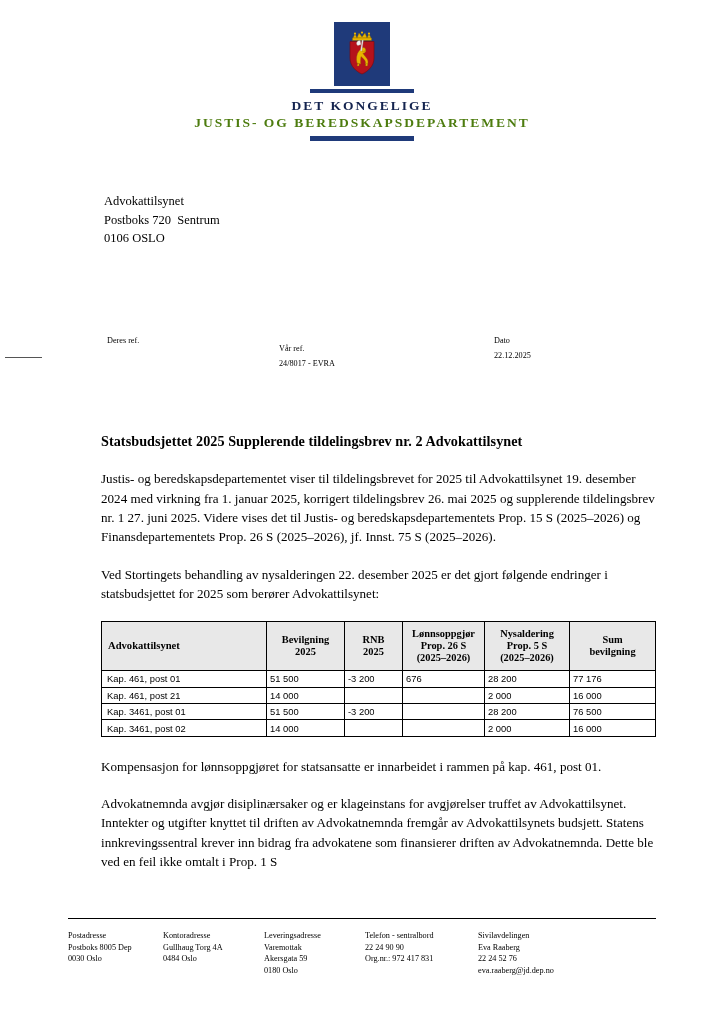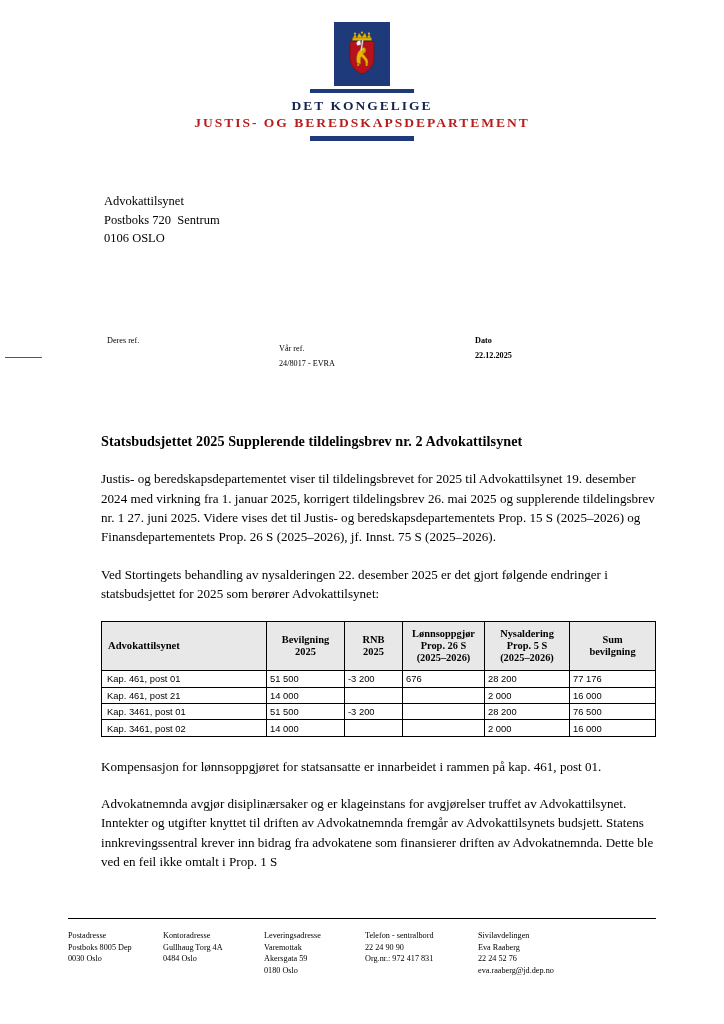--- a/index.html
+++ b/index.html
@@ -59,21 +59,21 @@
     letter-spacing: 2.0px;
     color: #14244f;
     margin-top: 5px;
     line-height: 1.25;
   }
   .logo-line2 {
     font-family: "Liberation Serif", "DejaVu Serif", serif;
     font-weight: bold;
     font-size: 13.5px;
     letter-spacing: 2.0px;
-    color: #b91c1c;
+    color: #4d7c0f;
     line-height: 1.25;
   }
   .logo-rule-bottom {
     width: 104px;
     height: 5px;
     background: #1f3a7a;
     margin: 4px auto 0 auto;
   }
 
   
@@ -101,21 +101,21 @@
     position: absolute;
     left: 107px;
     top: 335px;
     width: 520px;
     font-size: 8.2px;
     line-height: 12.5px;
   }
   .refcol { position: absolute; top: 0; }
   .refcol.c1 { left: 0px; }
   .refcol.c2 { left: 172px; margin-top: 8px; }
-  .refcol.c3 { left: 368px; font-weight: bold; }
+  .refcol.c3 { left: 387px; }
   .reflabel { display: block; }
   .refvalue { display: block; margin-top: 2px; white-space: pre; }
 
   
   .body-area {
     position: absolute;
     left: 101px;
     top: 432px;
     width: 554px;
   }

